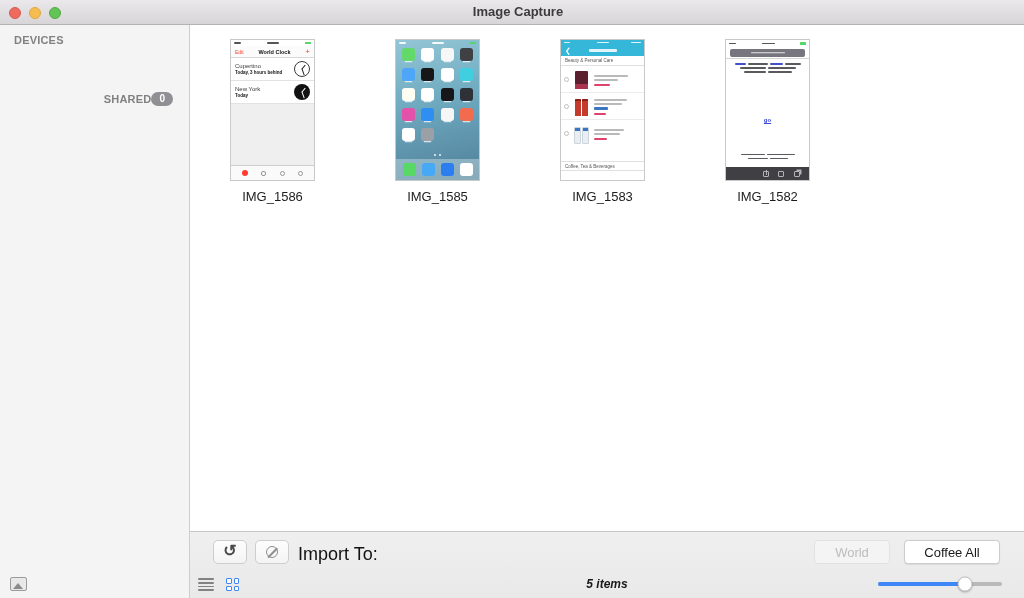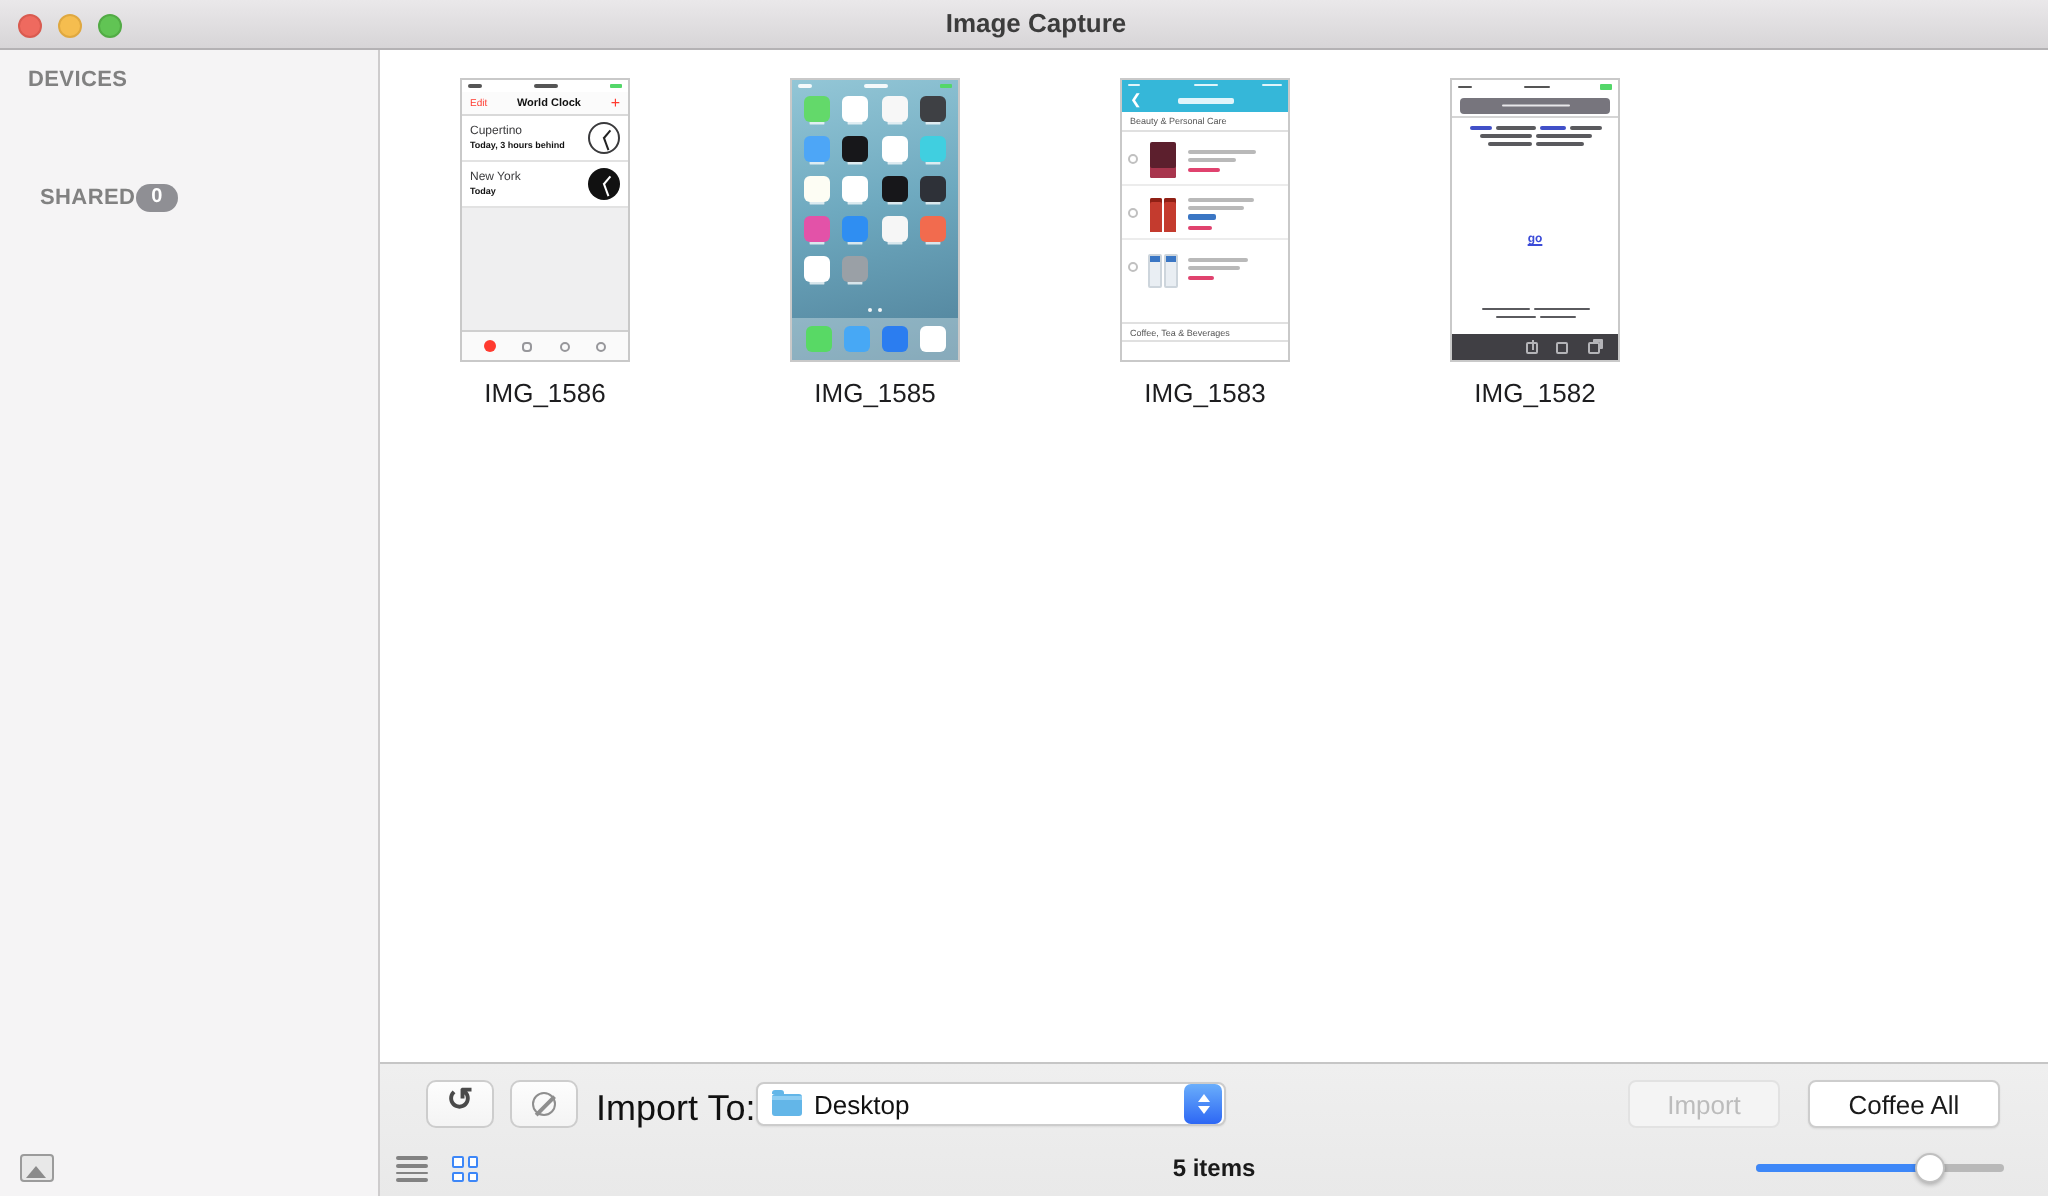--- a/index.html
+++ b/index.html
@@ -24,22 +24,22 @@
   .device-annot { position:absolute; top:26px; left:4px; width:182px; height:31px;
     border:4px solid #ef8b1f; border-radius:8px; background:#d3d2d3;
     display:flex; align-items:center; }
   .iphone-icon { width:11px; height:18px; background:#1c1c1e; border-radius:2.5px;
     margin-left:20px; position:relative; flex:none; }
   .iphone-icon::before { content:""; position:absolute; left:1.5px; right:1.5px; top:3px; bottom:4px;
     background:#cfd4d8; }
   .iphone-icon::after { content:""; position:absolute; left:4px; bottom:1px; width:3px; height:2px;
     border-radius:50%; background:#6a6a6a; }
   .device-label { font-size:13px; color:#161616; margin-left:10px; white-space:nowrap; }
-  .shared-row { position:absolute; top:66px; left:20px; right:16px; height:16px;
-    display:flex; align-items:center; justify-content:flex-start; }
+  .shared-row { position:absolute; top:66px; left:4px; right:16px; height:16px;
+    display:flex; align-items:center; justify-content:flex-end; }
   .badge { background:#8f8f94; color:#fff; font-size:10px; font-weight:bold;
     border-radius:8px; padding:1px 8px; line-height:12px; }
   .photo-glyph { position:absolute; left:10px; bottom:7px; width:17px; height:14px;
     border:1.5px solid #9b9b9b; border-radius:2px; background:#e8e8e8; overflow:hidden; }
   .photo-glyph::after { content:""; position:absolute; left:2px; bottom:1px;
     border-left:5px solid transparent; border-right:5px solid transparent; border-bottom:6px solid #8b8b8b; }
 
   
   .main { position:absolute; top:25px; left:190px; right:0; bottom:0; background:#fff; }
   .thumb-grid { position:absolute; top:0; left:0; display:grid; grid-template-columns:repeat(5,165px); }
@@ -162,21 +162,21 @@
     align-items:center; justify-content:center; gap:1.5px; flex:none; }
   .stepper i { width:0; height:0; border-left:3.5px solid transparent; border-right:3.5px solid transparent; }
   .stepper .up { border-bottom:4px solid #fff; }
   .stepper .down { border-top:4px solid #fff; }
   .btn { position:absolute; top:8px; height:24px; border-radius:4px; font-size:13px;
     display:flex; align-items:center; justify-content:center; cursor:default; }
   .import-btn { right:134px; width:76px; background:#f4f4f4; border:1px solid #e2e2e2; color:#bcbcbc; }
   .importall-btn { right:24px; width:96px; background:#fff; border:1px solid #cdcdcd;
     color:#1a1a1a; box-shadow:0 .5px 1px rgba(0,0,0,.08); }
 
-  .status-row { position:absolute; left:0; right:0; bottom:0; height:27px; }
+  .status-row { position:absolute; left:0; right:0; bottom:0; height:27px;font-style:italic; }
   .view-toggles { position:absolute; left:6px; top:5px; display:flex; gap:8px; align-items:center; }
   .list-icon { display:flex; flex-direction:column; gap:2px; padding:2px; }
   .list-icon i { width:16px; height:1.8px; background:#828282; border-radius:1px; }
   .grid-icon { display:grid; grid-template-columns:repeat(2,5.5px); gap:2px; padding:2px; }
   .grid-icon i { width:5.5px; height:5.5px; border:1.6px solid #3d87f8; border-radius:1px; background:#fff; }
   .items-count { position:absolute; left:50%; transform:translateX(-50%); top:6px;
     font-size:12px; color:#1a1a1a; font-weight:bold; }
   .zoom-slider { position:absolute; right:22px; top:11px; width:124px; height:4px;
     background:#b9b9b9; border-radius:2px; }
   .zoom-fill { position:absolute; left:0; top:0; bottom:0; background:#3d87f8; border-radius:2px; }
@@ -402,29 +402,21 @@
     </div>
 
     <div class="bottombar">
       <div class="tb-btn rotate-btn">
         <span class="rotate-glyph">↺</span>
       </div>
       <div class="tb-btn delete-btn">
         <span class="no-glyph"></span>
       </div>
       <span class="importto-label">Import To:</span>
-      <div class="dest-select">
-        <span class="folder-icon"></span>
-        <span class="dest-label">Desktop</span>
-        <span class="stepper">
-            <i class="up"></i>
-            <i class="down"></i>
-          </span>
-      </div>
-      <div class="btn import-btn">Import</div>
+      <div class="btn import-btn">World</div>
       <div class="btn importall-btn">Coffee All</div>
 
       <div class="status-row">
         <div class="view-toggles">
           <span class="list-icon">
               <i></i>
               <i></i>
               <i></i>
               <i></i>
             </span>

